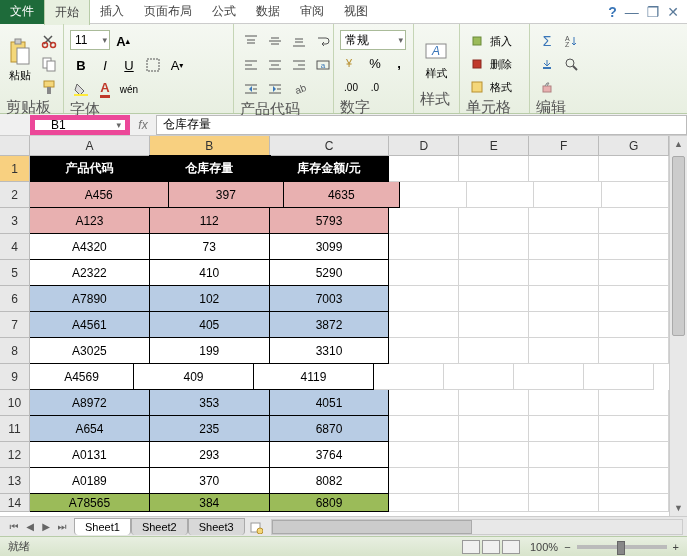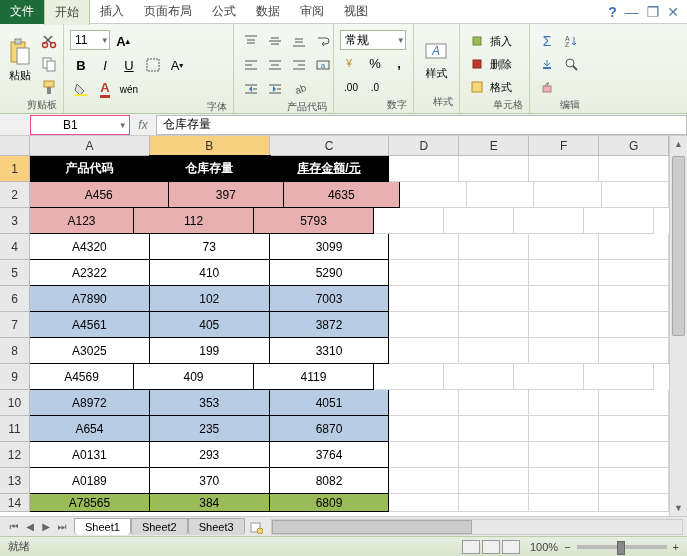--- a/index.html
+++ b/index.html
@@ -9,35 +9,35 @@
 .tabs-bar { height: 24px; background: #fff; display: flex; align-items: center; border-bottom: 1px solid #ccc; }
 .tab { padding: 4px 10px; cursor: pointer; color: #444; }
 .tab.file { background: #1e6b3a; color: #fff; }
 .tab.active { background: #e8f0e0; border: 1px solid #b8cca8; border-bottom: none; }
 .win-controls { margin-left: auto; display: flex; gap: 8px; padding-right: 8px; color: #5a7a9a; font-size: 14px; }
 .win-controls span { cursor: pointer; }
 
 
 .ribbon { height: 90px; background: linear-gradient(#f5f8f2, #e8efe1); border-bottom: 1px solid #b8cca8; display: flex; }
 .group { border-right: 1px solid #c5d5b5; padding: 2px 6px; display: flex; flex-direction: column; }
-.group-label { font-size: 10px; color: #555; text-align: right; margin-top: auto; padding-bottom: 2px; }
+.group-label { font-size: 15px; color: #555; text-align: left; margin-top: auto; padding-bottom: 2px; }
 .group-body { flex: 1; display: flex; align-items: flex-start; padding-top: 4px; gap: 4px; }
 
 .btn-lg { width: 36px; height: 60px; display: flex; flex-direction: column; align-items: center; justify-content: center; cursor: pointer; border: 1px solid transparent; border-radius: 3px; }
 .btn-sm { width: 22px; height: 22px; display: flex; align-items: center; justify-content: center; cursor: pointer; border: 1px solid transparent; border-radius: 2px; font-size: 13px; }
 .col { display: flex; flex-direction: column; gap: 1px; }
 .row { display: flex; gap: 2px; }
 .combo { height: 20px; border: 1px solid #aabb99; background: #fff; font-size: 12px; padding: 0 14px 0 4px; position: relative; display: inline-flex; align-items: center; cursor: pointer; }
 .combo::after { content: "▾"; position: absolute; right: 2px; font-size: 9px; color: #666; }
 
 svg { display: block; }
 
 
 .formula-row { height: 22px; border-bottom: 1px solid #ccc; display: flex; align-items: center; background: #f0f0f0; }
-.name-box { width: 100px; height: 20px; background: #fff; border: 1px solid #ec4899; margin-left: 30px; padding-left: 32px; display: flex; align-items: center; position: relative; }
+.name-box { width: 100px; height: 20px; background: #fff; border: 5px solid #ec4899; margin-left: 30px; padding-left: 16px; display: flex; align-items: center; position: relative; }
 .name-box::after { content: "▾"; position: absolute; right: 4px; font-size: 9px; color: #666; }
 .fx-label { width: 26px; text-align: center; font-style: italic; color: #777; }
 .formula-input { flex: 1; height: 20px; background: #fff; border: 1px solid #bbb; padding-left: 6px; display: flex; align-items: center; }
 
 
 .grid-wrap { position: relative; height: 380px; overflow: hidden; }
 .corner { position: absolute; left: 0; top: 0; width: 30px; height: 20px; background: #e8e8e8; border-right: 1px solid #bbb; border-bottom: 1px solid #bbb; }
 .col-headers { position: absolute; left: 30px; top: 0; right: 18px; height: 20px; display: flex; }
 .col-h { height: 20px; background: #e8e8e8; border-right: 1px solid #bbb; border-bottom: 1px solid #bbb; display: flex; align-items: center; justify-content: center; color: #333; }
 .col-h.active { background: #f8d080; }
@@ -390,37 +390,37 @@
       <div class="row-h" style="height: 26px;">10</div>
       <div class="row-h" style="height: 26px;">11</div>
       <div class="row-h" style="height: 26px;">12</div>
       <div class="row-h" style="height: 26px;">13</div>
       <div class="row-h" style="height: 18px;">14</div>
     </div>
   <div class="cells" id="cells">
       <div class="cell-row">
         <div class="cell data-cell hdr-cell" style="width: 120px; height: 26px;">产品代码</div>
         <div class="cell data-cell hdr-cell active-cell" style="width: 120px; height: 26px;">仓库存量</div>
-        <div class="cell data-cell hdr-cell" style="width: 120px; height: 26px; text-decoration: underline;">库存金额/元</div>
+        <div class="cell data-cell hdr-cell" style="width: 120px; height: 26px;">库存金额/元</div>
         <div class="cell" style="width: 70px; height: 26px;"></div>
         <div class="cell" style="width: 70px; height: 26px;"></div>
         <div class="cell" style="width: 70px; height: 26px;"></div>
         <div class="cell" style="width: 70px; height: 26px;"></div>
       </div>
       <div class="cell-row">
         <div class="cell data-cell pink" style="width: 144px; height: 26px;">A456</div>
         <div class="cell data-cell pink" style="width: 120px; height: 26px;">397</div>
         <div class="cell data-cell pink" style="width: 120px; height: 26px;">4635</div>
         <div class="cell" style="width: 70px; height: 26px;"></div>
         <div class="cell" style="width: 70px; height: 26px;"></div>
         <div class="cell" style="width: 70px; height: 26px;"></div>
         <div class="cell" style="width: 70px; height: 26px;"></div>
       </div>
       <div class="cell-row">
-        <div class="cell data-cell pink" style="width: 104px; height: 26px;">A123</div>
+        <div class="cell data-cell pink" style="width: 120px; height: 26px;">A123</div>
         <div class="cell data-cell pink" style="width: 120px; height: 26px;">112</div>
         <div class="cell data-cell pink" style="width: 120px; height: 26px;">5793</div>
         <div class="cell" style="width: 70px; height: 26px;"></div>
         <div class="cell" style="width: 70px; height: 26px;"></div>
         <div class="cell" style="width: 70px; height: 26px;"></div>
         <div class="cell" style="width: 70px; height: 26px;"></div>
       </div>
       <div class="cell-row">
         <div class="cell data-cell " style="width: 120px; height: 26px;">A4320</div>
         <div class="cell data-cell " style="width: 120px; height: 26px;">73</div>

